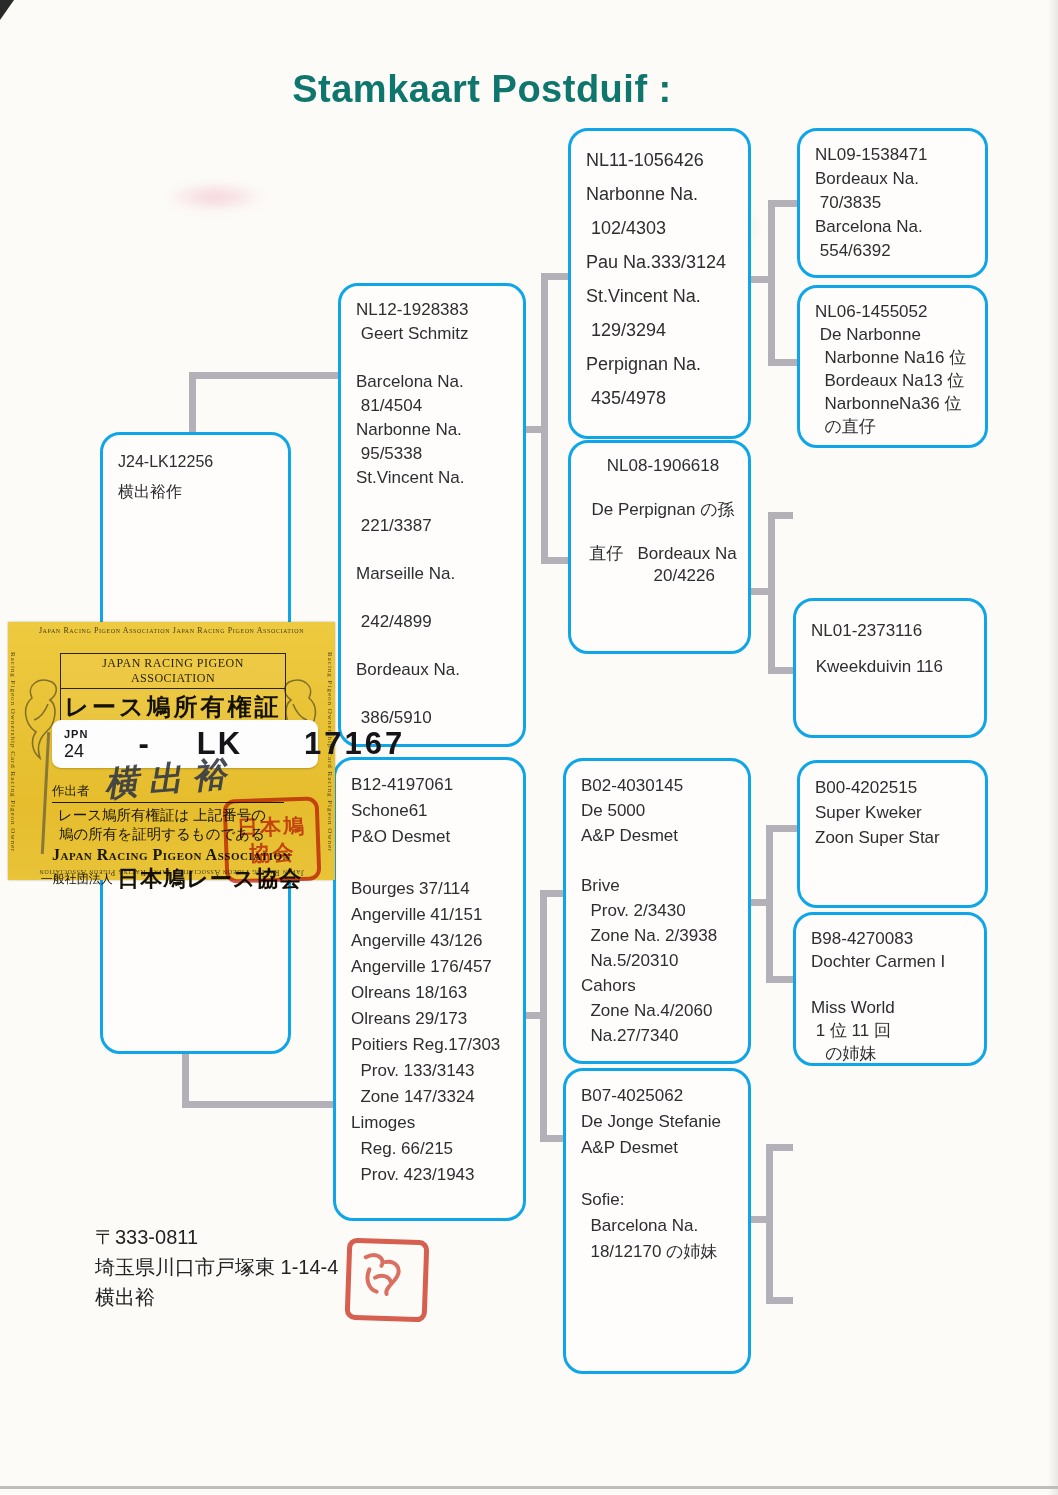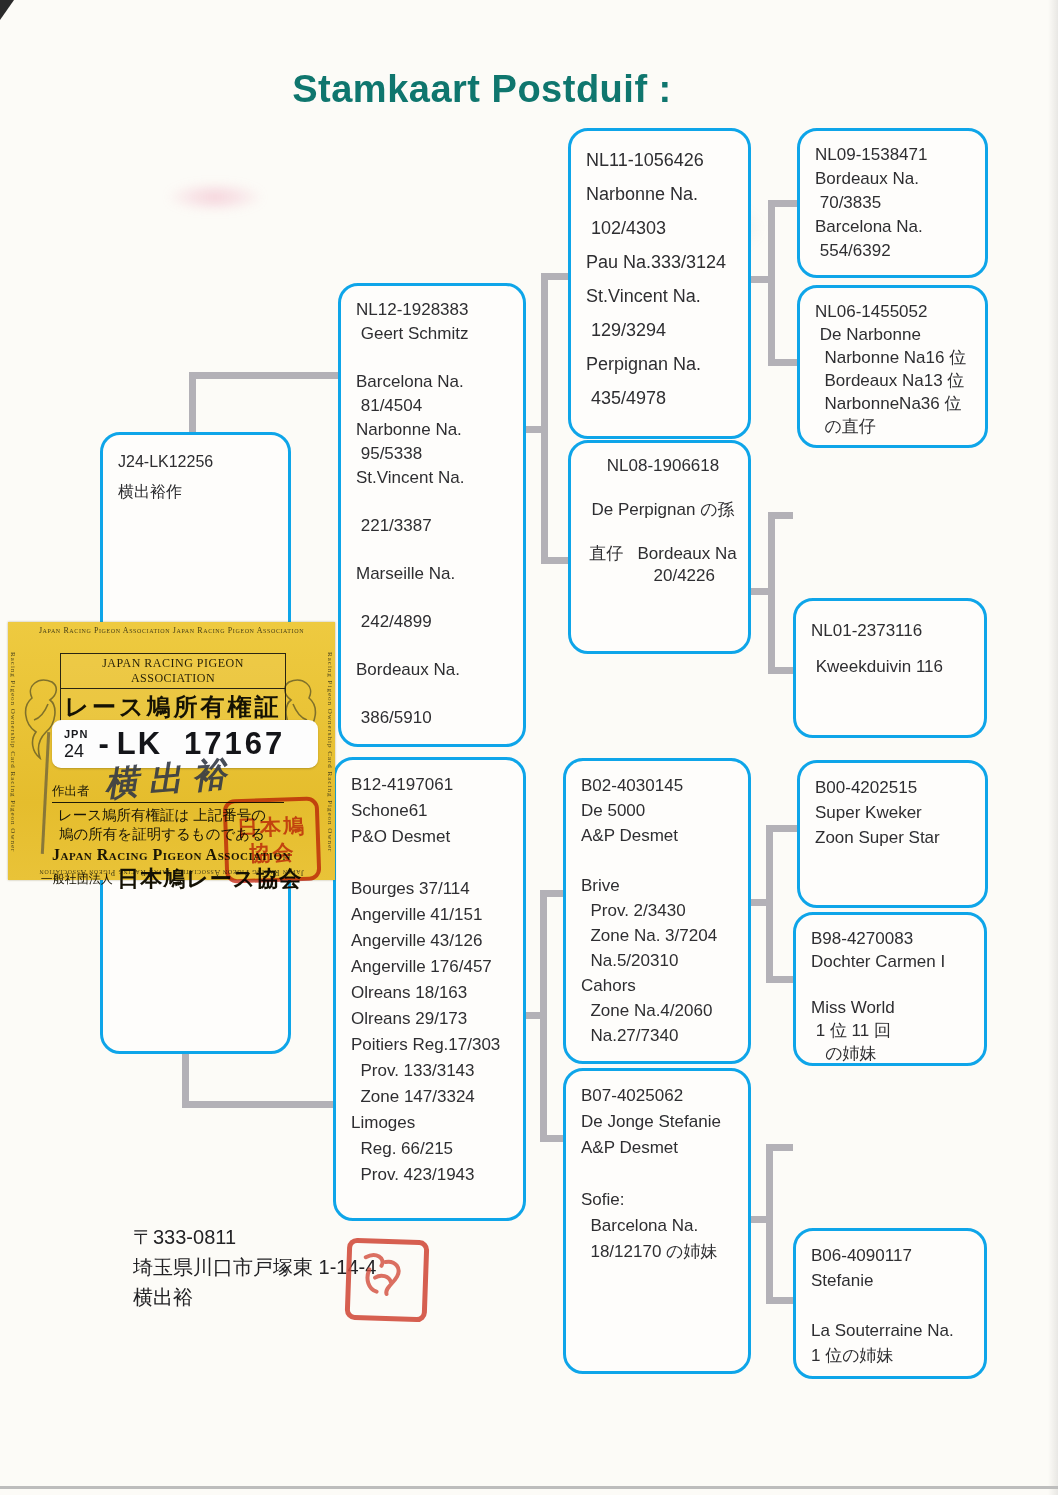--- a/index.html
+++ b/index.html
@@ -39,21 +39,21 @@
   .eagle.lft{left:8px;transform:scaleX(-1);}
   .eagle.rgt{right:10px;}
   #cardframe{position:absolute;left:52px;top:31px;width:224px;border:1.6px solid #2a2512;
              text-align:center;background:rgba(255,255,255,0.05);}
   #assoc-en{font-family:"Liberation Serif","DejaVu Serif",serif;font-size:12px;letter-spacing:.5px;
             color:#241f08;border-bottom:1.5px solid #2a2512;padding:2px 0 2px 0;}
   #title-jp{font-size:24px;font-weight:700;letter-spacing:3px;color:#151204;padding:2px 0;}
   #title-en{font-family:"Liberation Serif","DejaVu Serif",serif;font-size:11.5px;letter-spacing:.4px;
             color:#241f08;border-top:1.5px solid #2a2512;padding:2px 0;}
   #ringplate{position:absolute;left:44px;top:98px;width:266px;height:48px;background:#fdfdfd;
-             border-radius:9px;display:flex;align-items:center;box-shadow:0 1px 2px rgba(80,60,0,.3);}
+             border-radius:9px;display:flex;align-items:center;box-shadow:0 1px 2px rgba(80,60,0,.3);gap:40px;}
   #ringcol{margin-left:12px;line-height:1;text-align:left;}
   #ring-country{font-size:11px;font-weight:700;letter-spacing:1px;color:#17181c;}
   #ring-year{font-size:18px;color:#17181c;margin-top:2px;}
   .ringbig{font-size:31px;font-weight:700;color:#141519;}
   #ring-sep{margin:0 8px 0 10px;}
   #ring-series{letter-spacing:2px;}
   #ring-number{margin-left:22px;letter-spacing:3px;}
   #breeder{position:absolute;left:44px;top:154px;width:232px;height:26px;border-bottom:1.8px solid #1e1b08;}
   #breeder-label{position:absolute;left:0;bottom:2px;font-size:12.5px;color:#1e1b08;}
   #breeder-name{position:absolute;left:52px;top:-20px;font-family:"DejaVu Serif","Liberation Serif",serif;
@@ -67,21 +67,21 @@
   #footer-jp{position:absolute;left:0;top:242px;width:100%;text-align:center;color:#141104;white-space:nowrap;}
   #footer-org{font-size:12px;vertical-align:3px;text-align:right;}
   #footer-name{font-size:22px;font-weight:700;letter-spacing:1px;}
   #cardseal{position:absolute;left:216px;top:176px;width:88px;height:76px;border:4px solid #ce3520;
             border-radius:12px;color:#ce3520;transform:rotate(-2deg);opacity:.82;mix-blend-mode:multiply;
             display:flex;flex-direction:column;justify-content:center;text-align:center;
             font-weight:700;font-size:21px;line-height:26px;letter-spacing:2px;}
   #penmark{position:absolute;left:36px;top:110px;width:2.5px;height:122px;background:#3c3c40;
            transform:rotate(3deg);opacity:.55;}
   
-  #address{position:absolute;left:95px;top:1222px;font-size:20px;line-height:30px;color:#232326;margin-left:38px;}
+  #address{position:absolute;left:95px;top:1222px;font-size:20px;line-height:30px;color:#232326;}
   #pageseal{position:absolute;left:346px;top:1239px;width:72px;height:72px;border:5px solid #d14a3a;
             border-radius:10px;transform:rotate(2deg);opacity:.88;}
   
   .smudge{position:absolute;border-radius:50%;filter:blur(5px);}
   #smudge-pink{left:165px;top:182px;width:100px;height:30px;
                background:radial-gradient(ellipse,rgba(235,140,170,.38),transparent 70%);}
   #smudge-gray{left:635px;top:198px;width:130px;height:60px;
                background:radial-gradient(ellipse,rgba(150,150,150,.28),transparent 70%);}
   #corner-mark{position:absolute;left:0;top:0;width:14px;height:20px;background:#2a2a2a;
                clip-path:polygon(0 0,100% 0,0 100%);}
@@ -204,21 +204,21 @@
       </div>
   </div>
   <div class="pbox" style="left:563px;top:758px;width:182px;height:300px">
     <div class="pbody lh25 fs17">
         <div class="pl">B02-4030145</div>
         <div class="pl">De 5000</div>
         <div class="pl">A&amp;P Desmet</div>
         <div class="pl">&nbsp;</div>
         <div class="pl">Brive</div>
         <div class="pl">  Prov. 2/3430</div>
-        <div class="pl">  Zone Na. 3/7204</div>
+        <div class="pl">  Zone Na. 2/3938</div>
         <div class="pl">  Na.5/20310</div>
         <div class="pl">Cahors</div>
         <div class="pl">  Zone Na.4/2060</div>
         <div class="pl">  Na.27/7340</div>
       </div>
   </div>
   <div class="pbox" style="left:563px;top:1068px;width:182px;height:300px">
     <div class="pbody lh26 fs17">
         <div class="pl">B07-4025062</div>
         <div class="pl">De Jonge Stefanie</div>
@@ -265,29 +265,20 @@
   <div class="pbox" style="left:793px;top:912px;width:188px;height:148px">
     <div class="pbody lh23 fs17">
         <div class="pl">B98-4270083</div>
         <div class="pl">Dochter Carmen I</div>
         <div class="pl">&nbsp;</div>
         <div class="pl">Miss World</div>
         <div class="pl"> 1 位 11 回</div>
         <div class="pl">   の姉妹</div>
       </div>
   </div>
-  <div class="pbox" style="left:793px;top:1228px;width:188px;height:145px">
-    <div class="pbody lh25 fs17">
-        <div class="pl">B06-4090117</div>
-        <div class="pl">Stefanie</div>
-        <div class="pl">&nbsp;</div>
-        <div class="pl">La Souterraine Na.</div>
-        <div class="pl">1 位の姉妹</div>
-      </div>
-  </div>
 
   <div id="card">
     <div class="micro" style="top:4px">Japan Racing Pigeon Association Japan Racing Pigeon Association</div>
     <div class="micro bottom" style="bottom:3px">Japan Racing Pigeon Association Japan Racing Pigeon Association</div>
     <div class="sidetxt" style="left:1px">Racing Pigeon Ownership Card Racing Pigeon Ownership Card</div>
     <div class="sidetxt" style="right:1px">Racing Pigeon Ownership Card Racing Pigeon Ownership Card</div>
 
     <div class="eagle lft">
       <svg width="44" height="96" viewBox="0 0 44 96">
           <path d="M8 8 C22 2 34 12 28 24 C38 32 36 50 24 58 C30 66 28 78 20 84 C24 72 20 64 14 58 C4 50 2 32 10 26 C2 20 2 12 8 8 Z M12 30 C16 40 20 44 26 46" fill="none" stroke="#5d5526" stroke-width="1.6"></path>

